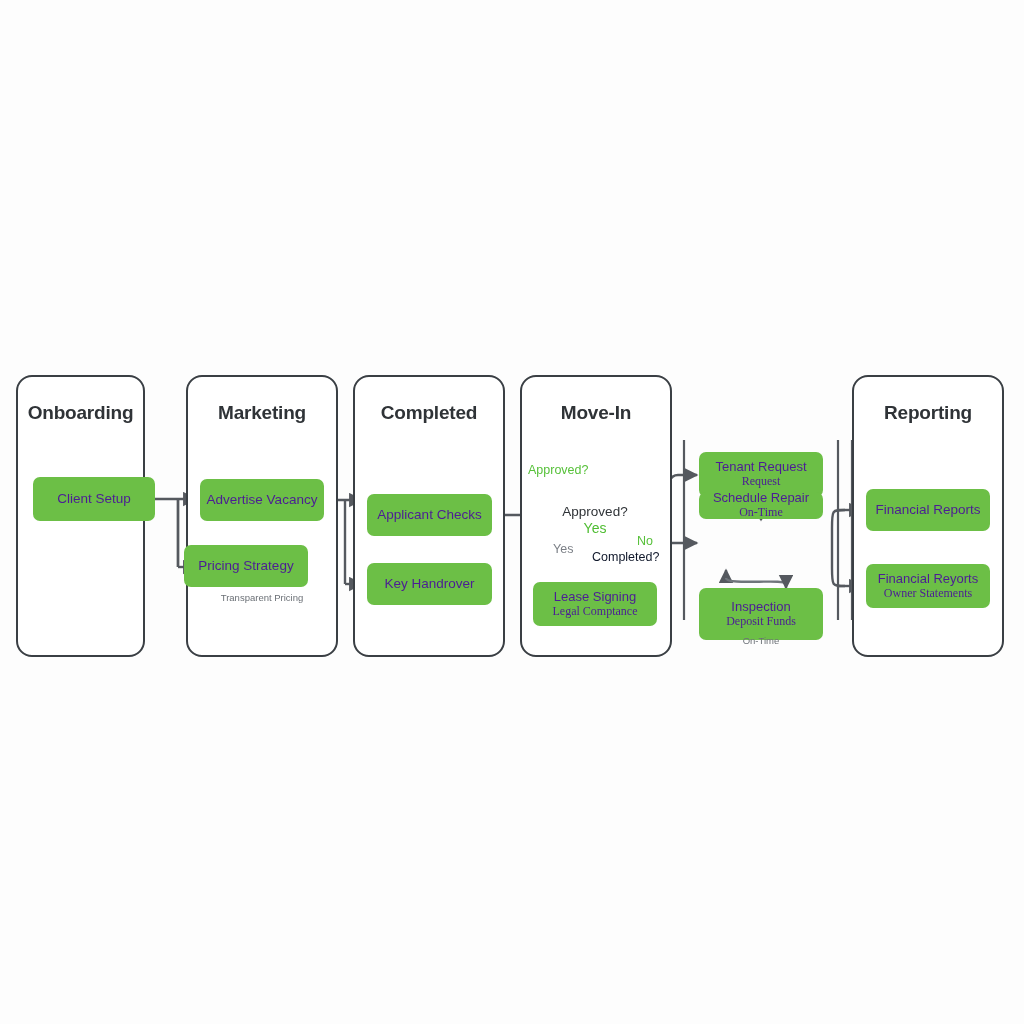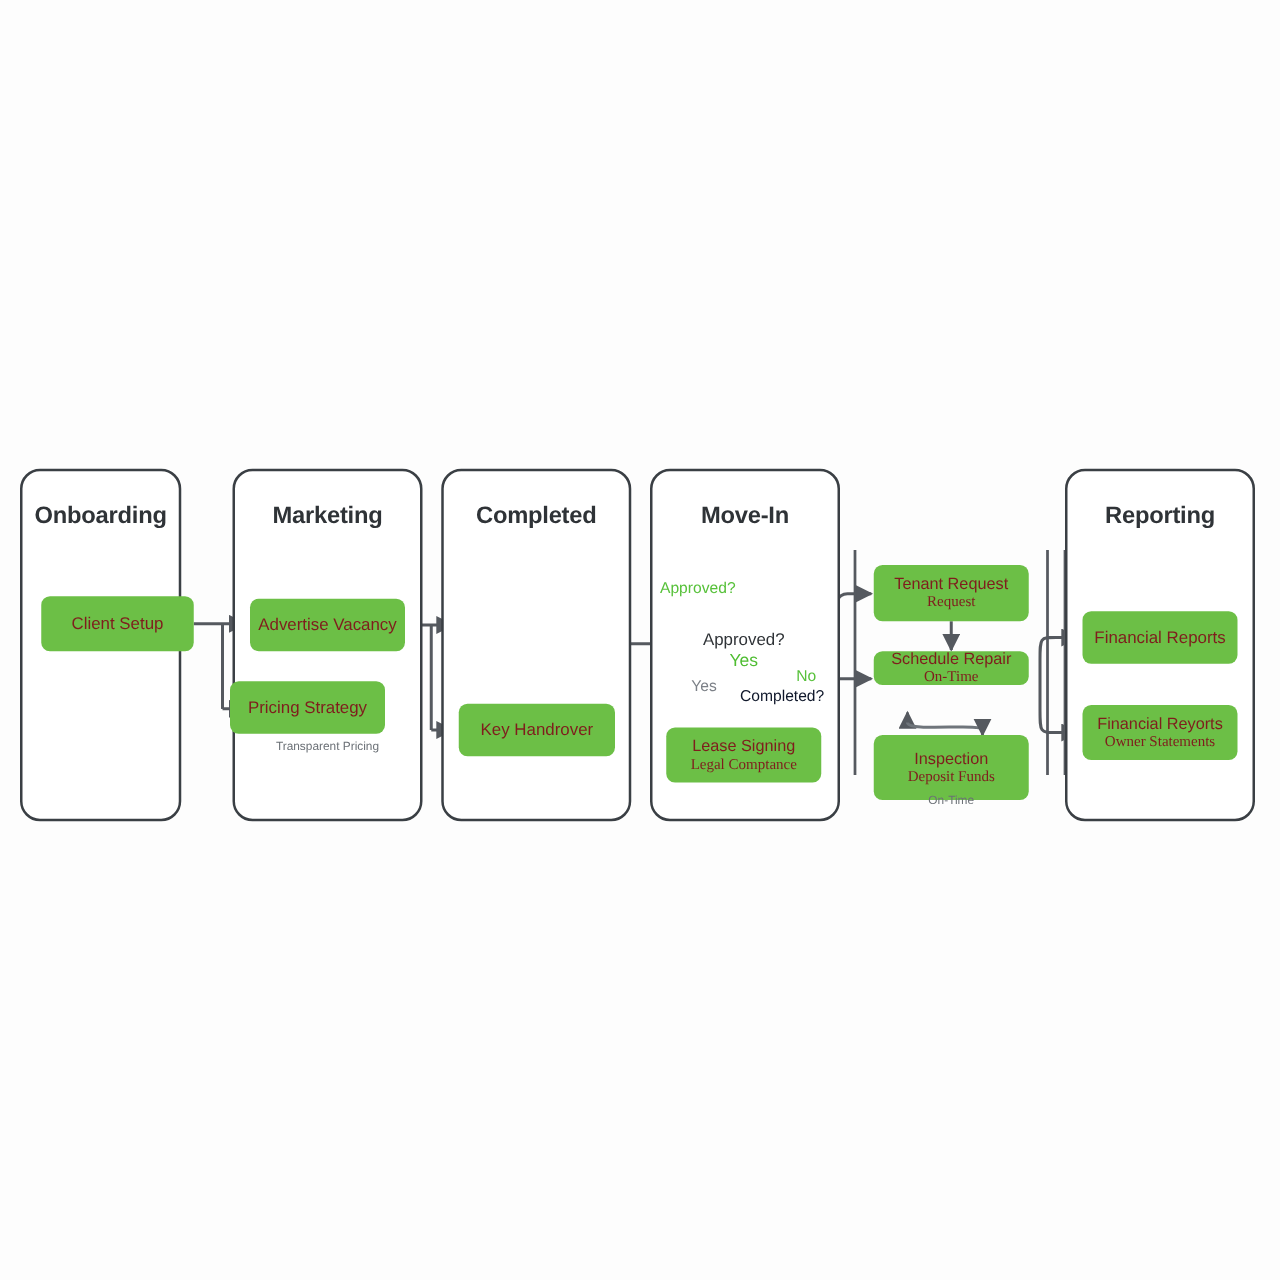--- a/index.html
+++ b/index.html
@@ -38,21 +38,21 @@
   }
   .node {
     position: absolute;
     background: #6cbf46;
     border-radius: 7px;
     box-sizing: border-box;
     display: flex;
     flex-direction: column;
     align-items: center;
     justify-content: center;
-    color: #7f1d1d;
+    color: #4c1d95;
     text-align: center;
     line-height: 1.15;
   }
   .node-main { font-size: 13.5px; }
   .node-sub  { font-size: 12px; font-family: Liberation Serif, serif; }
   .node.two-line .node-main { font-size: 13px; }
   .caption {
     position: absolute;
     text-align: center;
     font-size: 9.5px;
@@ -194,20 +194,23 @@
     <div class="node-main">Advertise Vacancy</div>
   </div>
   <div class="node" style="left:184px; top:545px; width:124px; height:42px;">
     <div class="node-main">Pricing Strategy</div>
   </div>
   <div class="caption" style="left:200px; top:592px; width:124px;">Transparent Pricing</div>
 
   <div class="lane" style="left:353px; top:375px; width:152px; height:282px;">
     <div class="lane-title" style="top:25px;">Completed</div>
   </div>
+  <div class="node" style="left:367px; top:494px; width:125px; height:42px;">
+    <div class="node-main">Applicant Checks</div>
+  </div>
   <div class="node" style="left:367px; top:563px; width:125px; height:42px;">
     <div class="node-main">Key Handrover</div>
   </div>
 
   <div class="lane" style="left:520px; top:375px; width:152px; height:282px;">
     <div class="lane-title" style="top:25px;">Move-In</div>
   </div>
 
   <div class="diamond-text dt-q" style="left:549px; top:504px; width:92px;">Approved?</div>
   <div class="diamond-text dt-a" style="left:549px; top:520px; width:92px;">Yes</div>
@@ -219,21 +222,21 @@
 
   <div class="node two-line" style="left:533px; top:582px; width:124px; height:44px;">
     <div class="node-main">Lease Signing</div>
     <div class="node-sub">Legal Comptance</div>
   </div>
 
   <div class="node two-line" style="left:699px; top:452px; width:124px; height:45px;">
     <div class="node-main">Tenant Request</div>
     <div class="node-sub">Request</div>
   </div>
-  <div class="node two-line" style="left:699px; top:521px; width:124px; height:27px;">
+  <div class="node two-line" style="left:699px; top:492px; width:124px; height:27px;">
     <div class="node-main">Schedule Repair</div>
     <div class="node-sub">On-Time</div>
   </div>
   <div class="node two-line" style="left:699px; top:588px; width:124px; height:52px;">
     <div class="node-main">Inspection</div>
     <div class="node-sub">Deposit Funds</div>
   </div>
   <div class="caption" style="left:699px; top:635px; width:124px;">On-Time</div>
 
   <div class="lane" style="left:852px; top:375px; width:152px; height:282px;">

